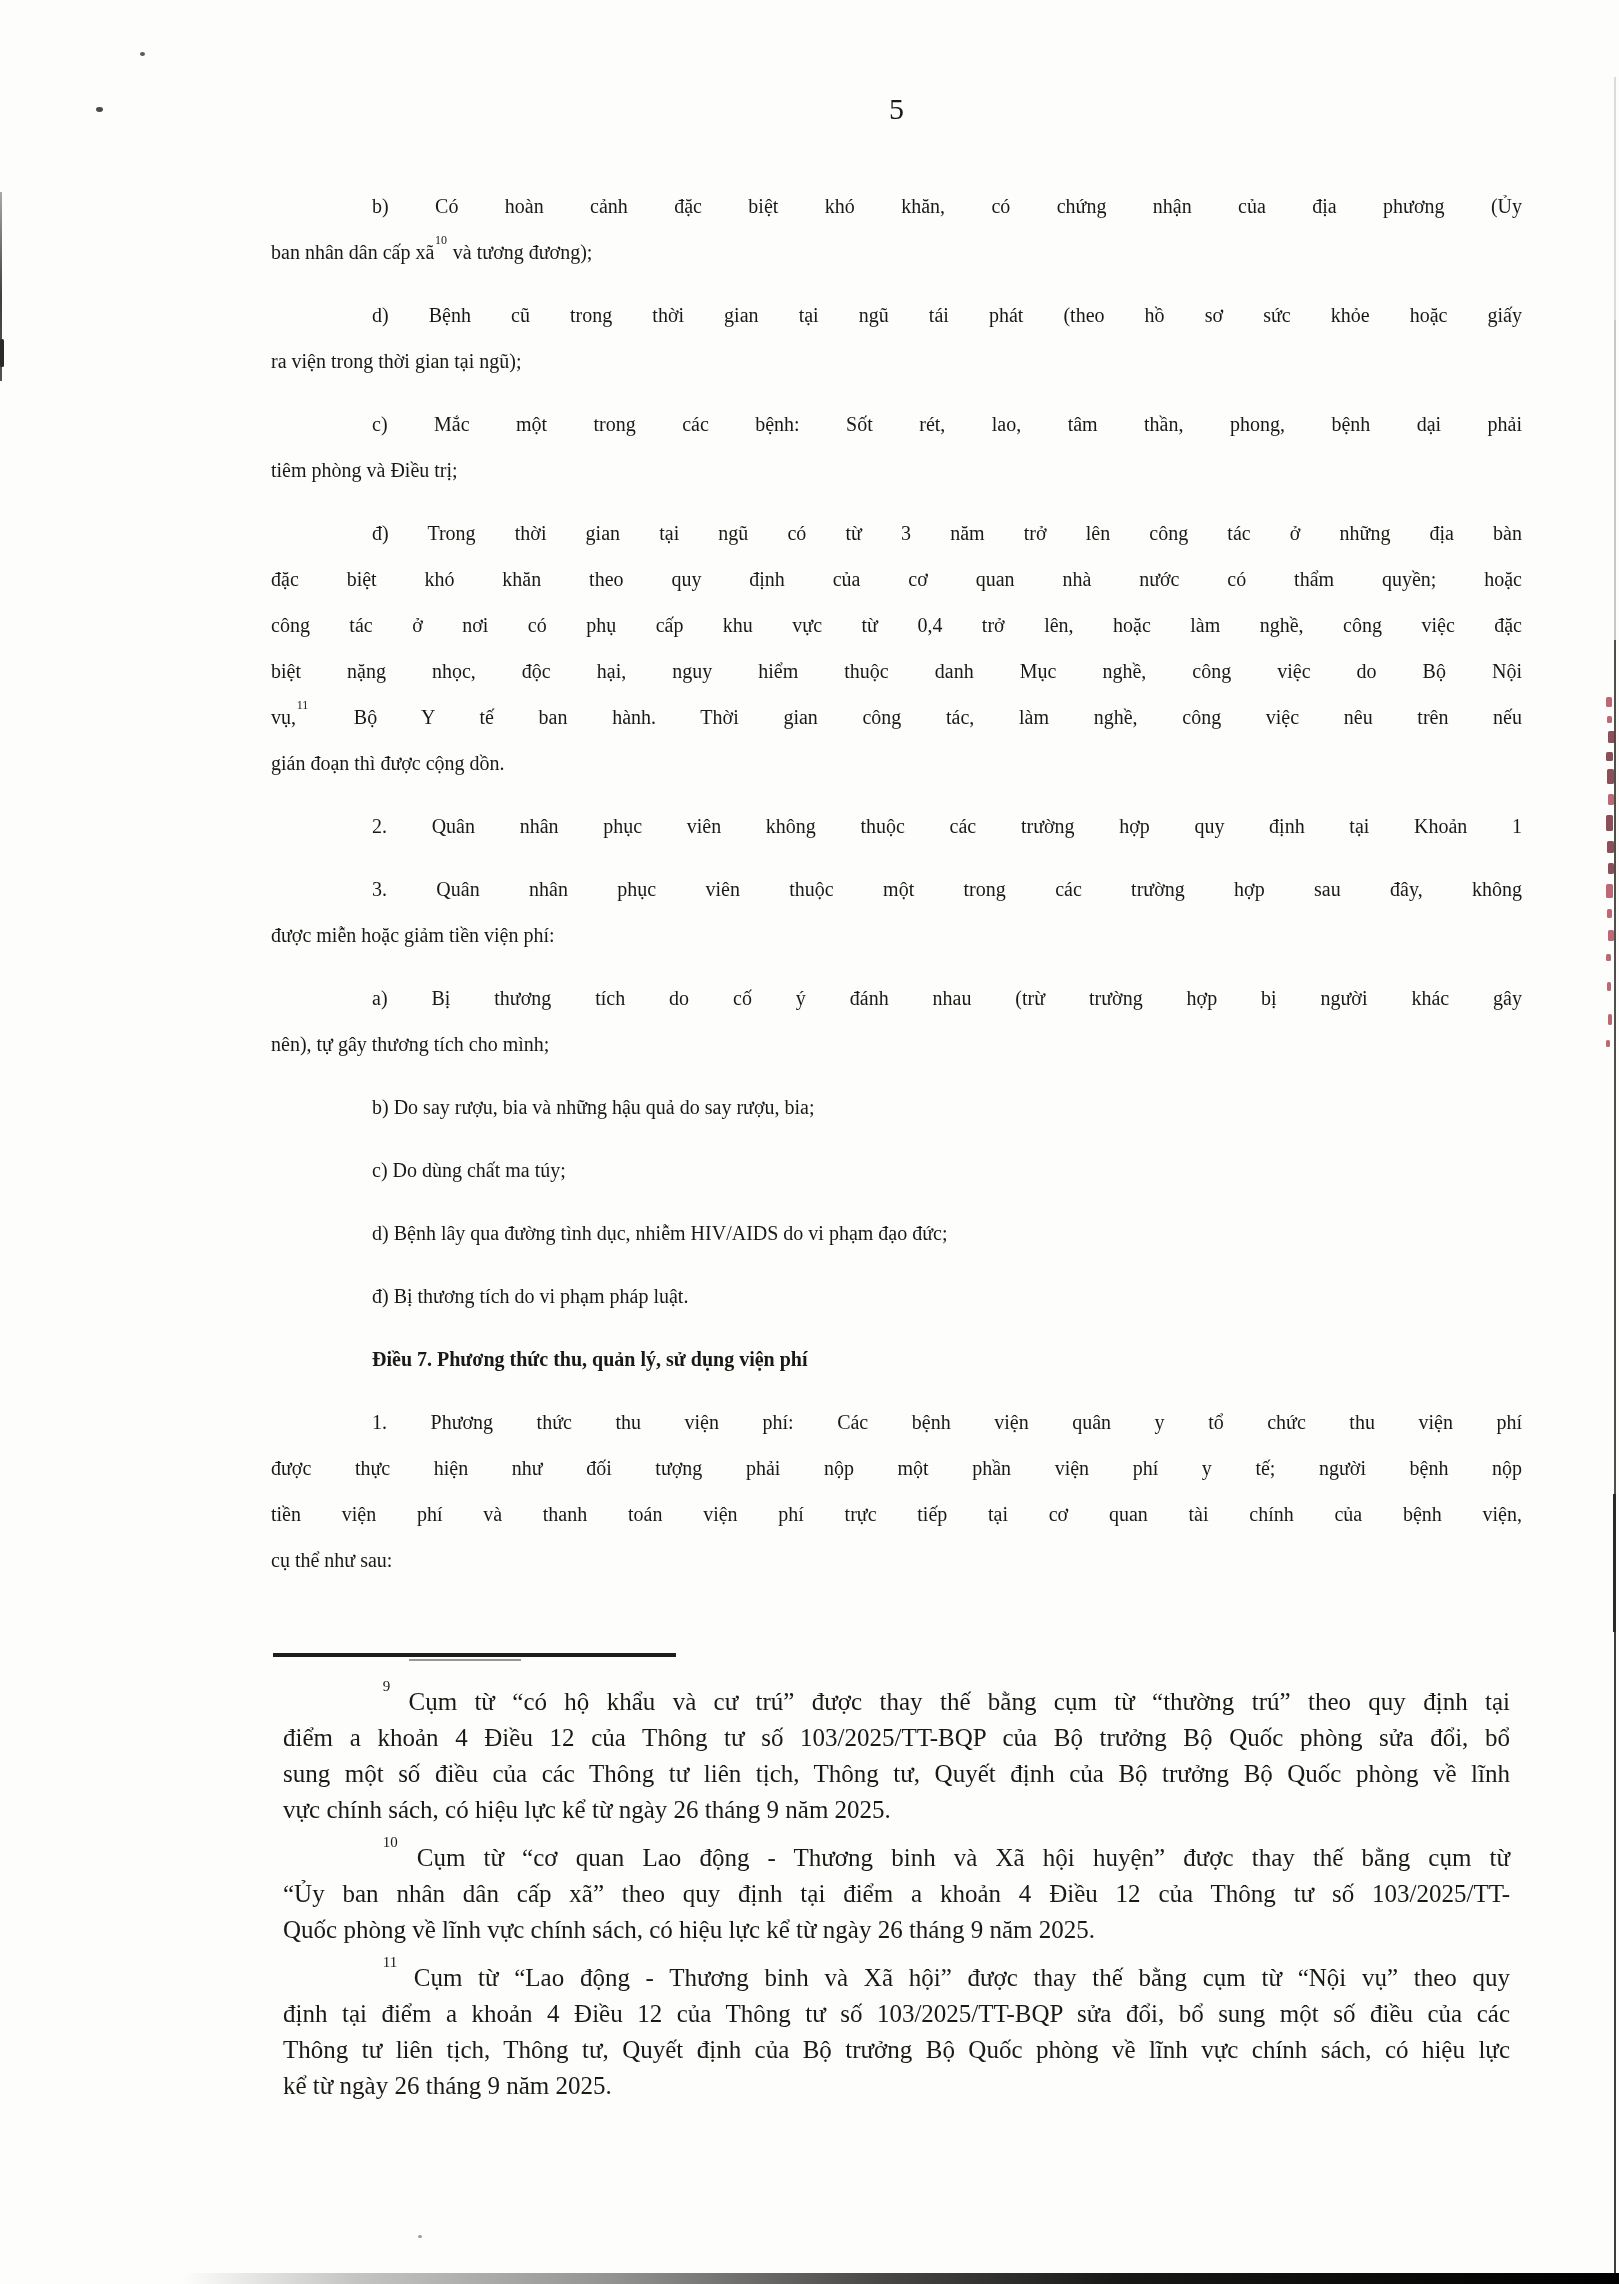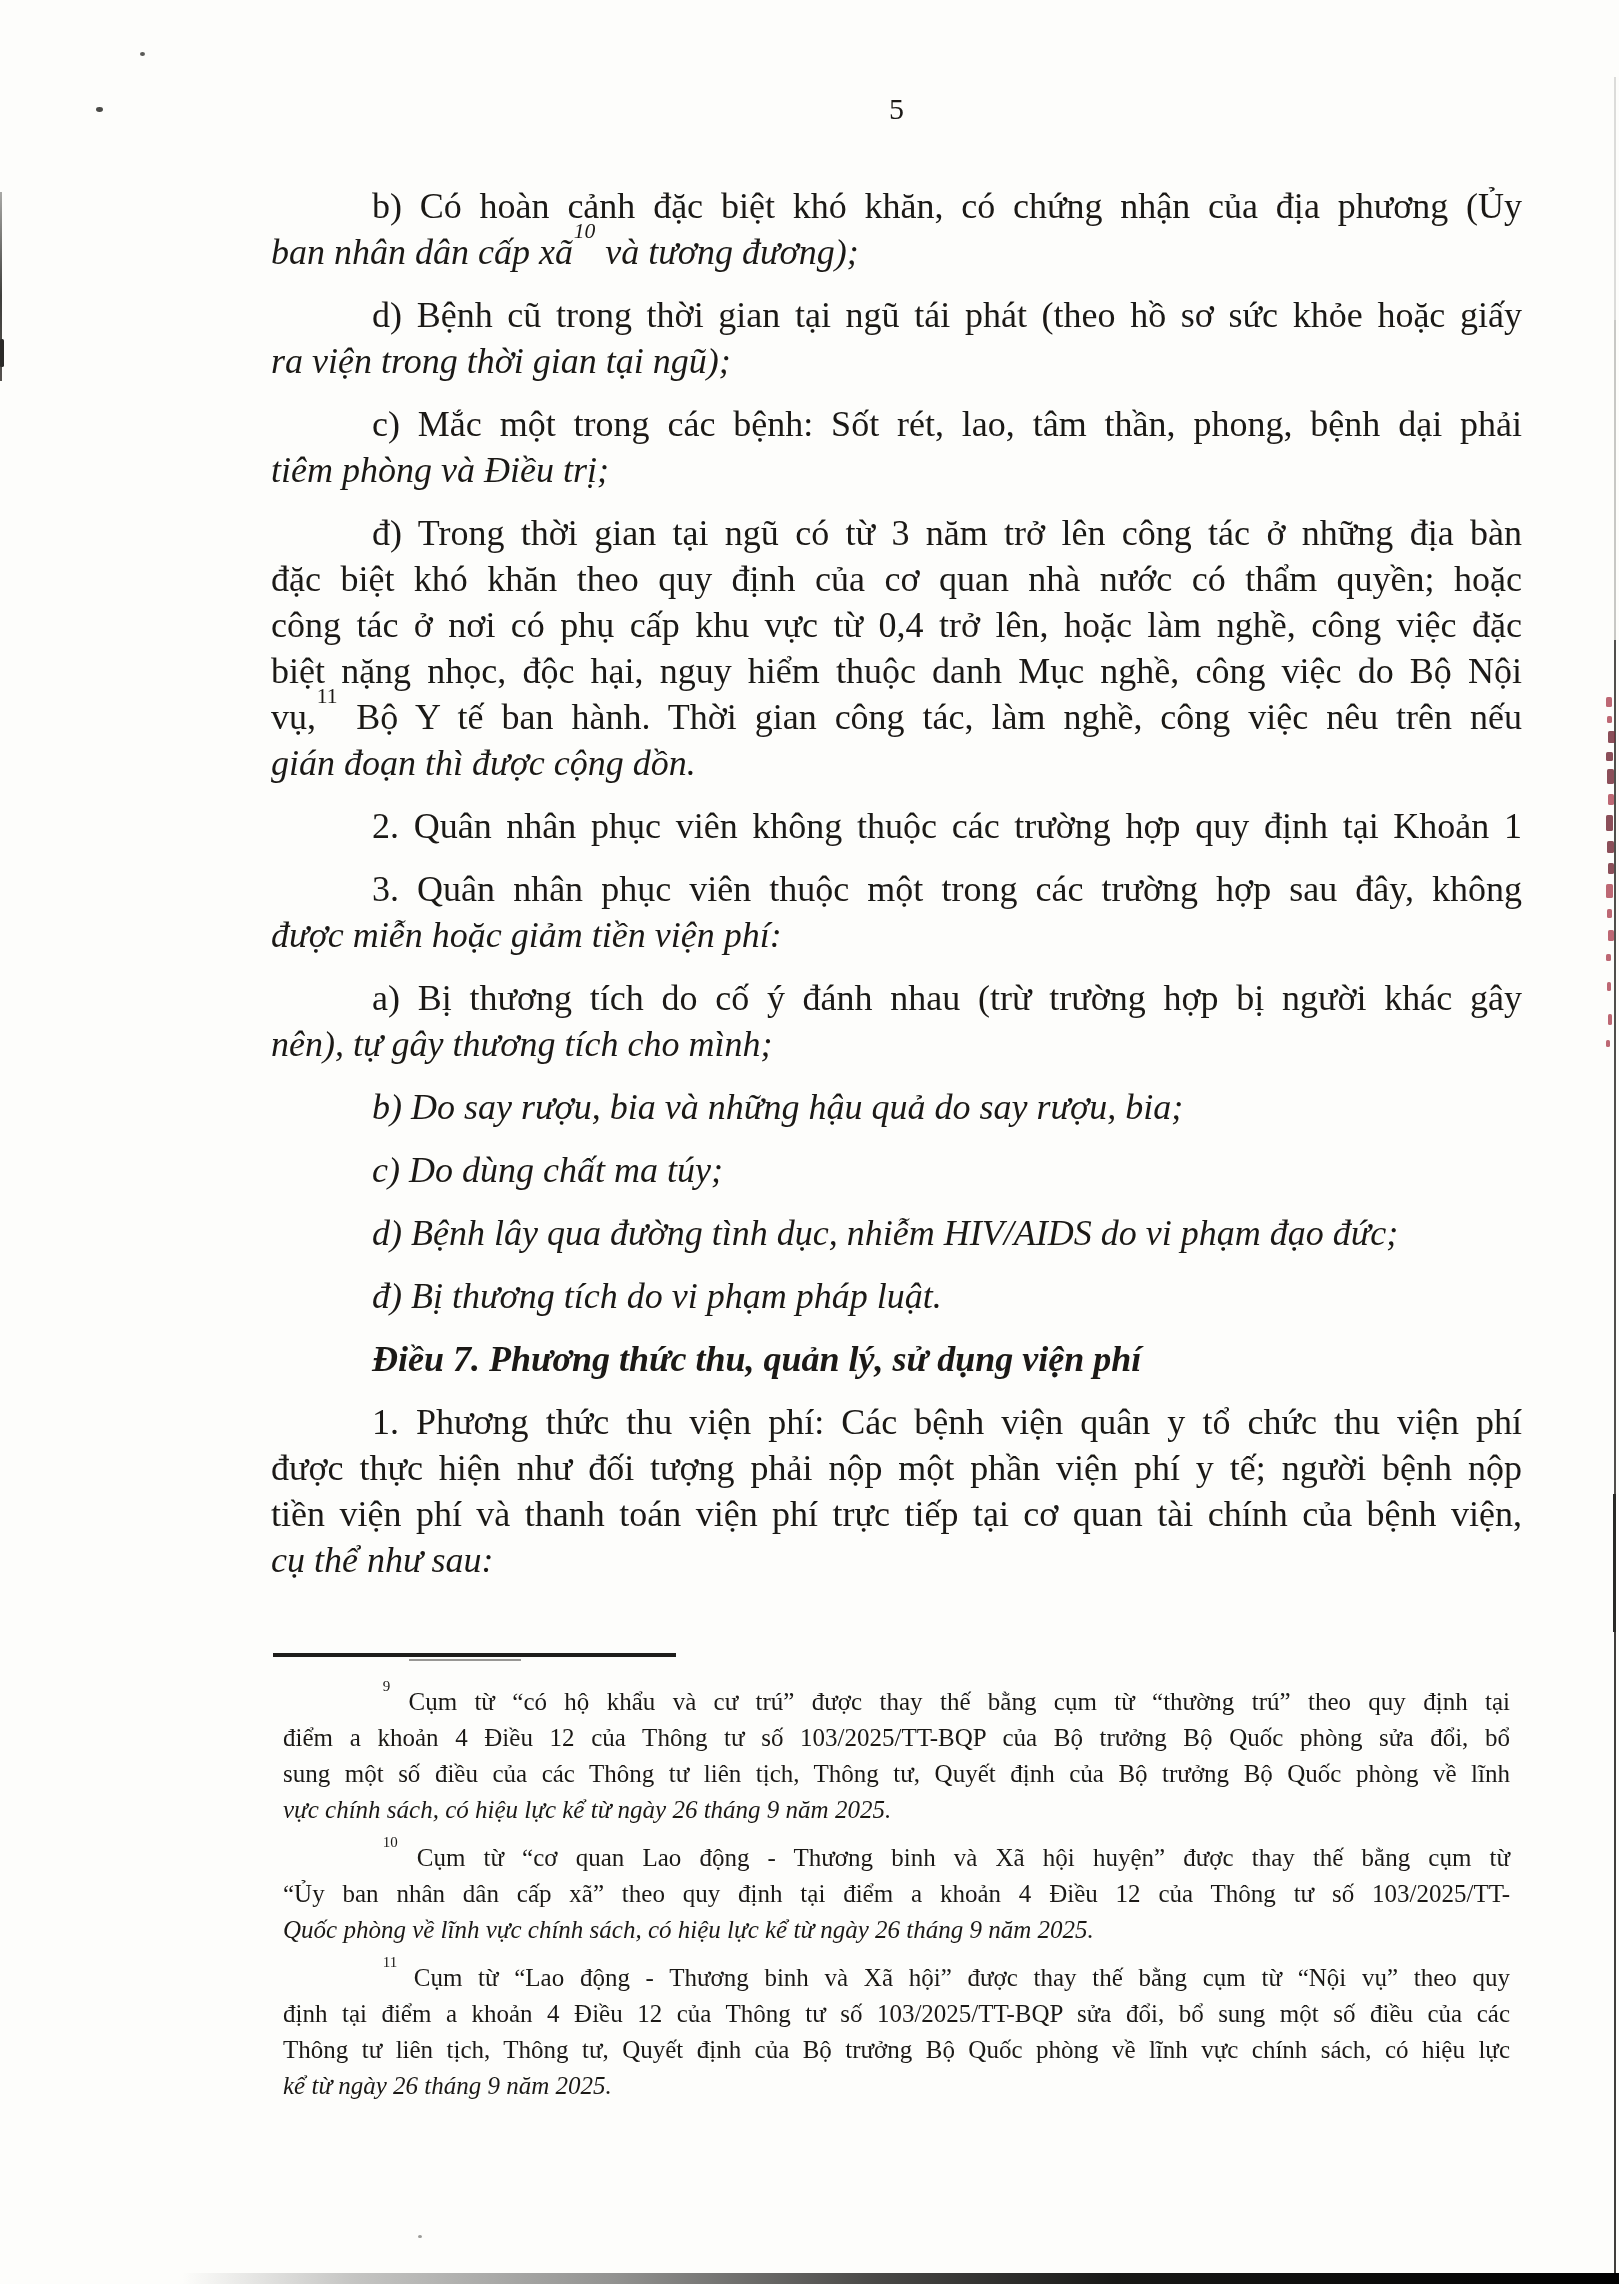--- a/index.html
+++ b/index.html
@@ -15,26 +15,26 @@
   .page-number {
     position:absolute; top:89px; left:271px; width:1251px;
     text-align:center; font-size:30px; line-height:39px;
   }
   .doc-body {
     position:absolute; left:271px; top:183px; width:1251px;
   }
   .para { margin:0 0 17px 0; }
   .para.heading { font-weight:bold; }
   .line {
-    font-size:36px; line-height:46px;
+    font-size:20px; line-height:46px;
     text-align:justify; text-align-last:justify;
     white-space:normal;
   }
   .line.first { text-indent:101px; }
-  .line.last  { text-align-last:left;font-style:italic; }
+  .line.last  { text-align-last:left; }
   sup.fnref {
     font-size:60%; line-height:0;
     position:relative; top:-0.62em;
     padding:0 0.8px;
   }
   .separator {
     position:absolute; left:273px; top:1653px;
     width:403px; height:4px; background:#1e1d1b;
   }
   .separator-frag {

